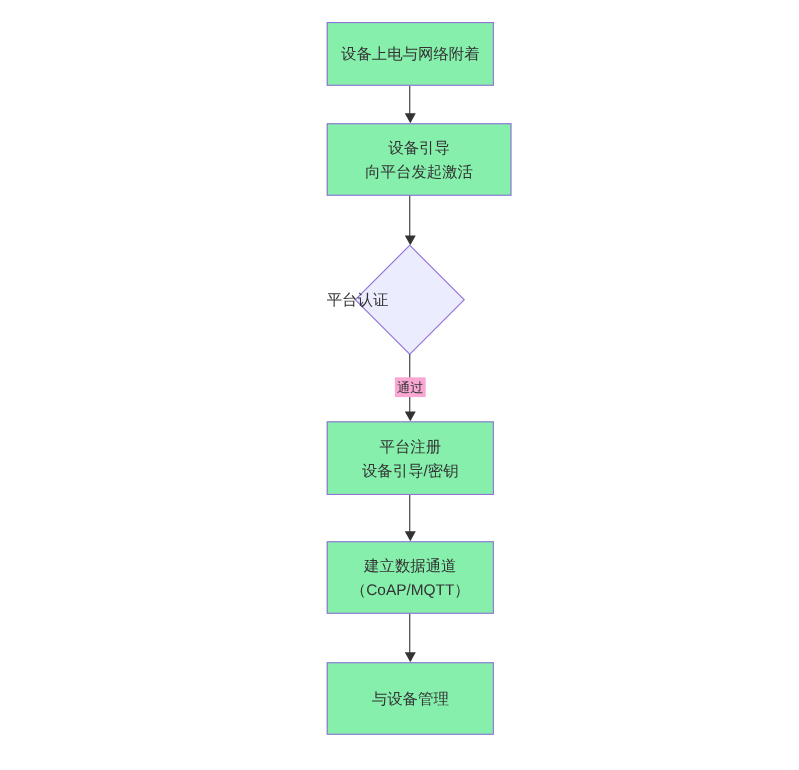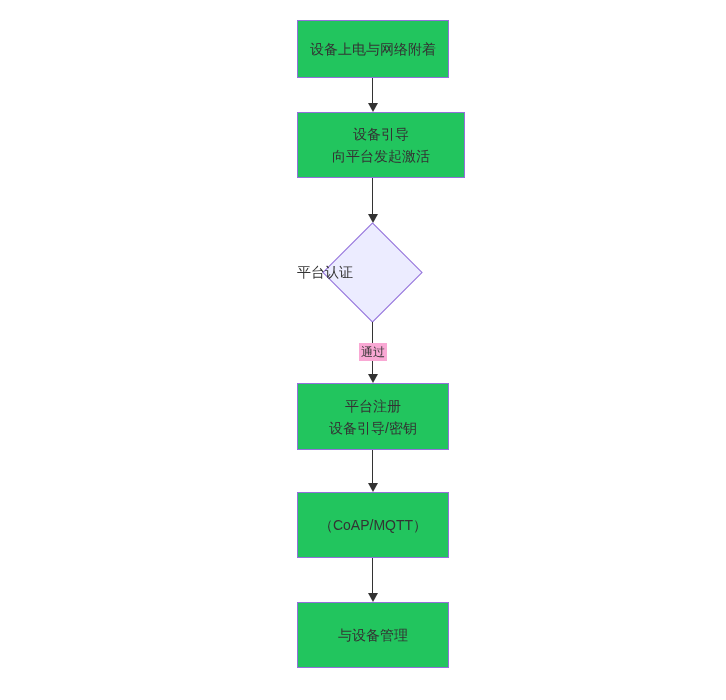--- a/index.html
+++ b/index.html
@@ -11,21 +11,21 @@
     position: relative;
     width: 726px;
     height: 700px;
     background: #ffffff;
     font-family: "Liberation Sans", "DejaVu Sans", sans-serif;
     overflow: hidden;
   }
   .node {
     position: absolute;
     box-sizing: border-box;
-    background: #22c55e;
+    background: #86efac;
     border: 1px solid #9370db;
     display: flex;
     flex-direction: column;
     justify-content: center;
     align-items: center;
     text-align: center;
     font-size: 14px;
     line-height: 22px;
     color: #333333;
   }
@@ -109,20 +109,21 @@
 
   <div class="node" style="left:297px; top:383px; width:152px; height:67px;">
     <div class="node-line">平台注册</div>
     <div class="node-line">设备引导/密钥</div>
   </div>
 
   <div class="edge-line" style="top:450px; height:34px;"></div>
   <div class="arrowhead" style="top:483px;"></div>
 
   <div class="node" style="left:297px; top:492px; width:152px; height:66px;">
+    <div class="node-line">建立数据通道</div>
     <div class="node-line">（CoAP/MQTT）</div>
   </div>
 
   <div class="edge-line" style="top:558px; height:36px;"></div>
   <div class="arrowhead" style="top:593px;"></div>
 
   <div class="node" style="left:297px; top:602px; width:152px; height:66px;">
     <div class="node-line">与设备管理</div>
   </div>
 

